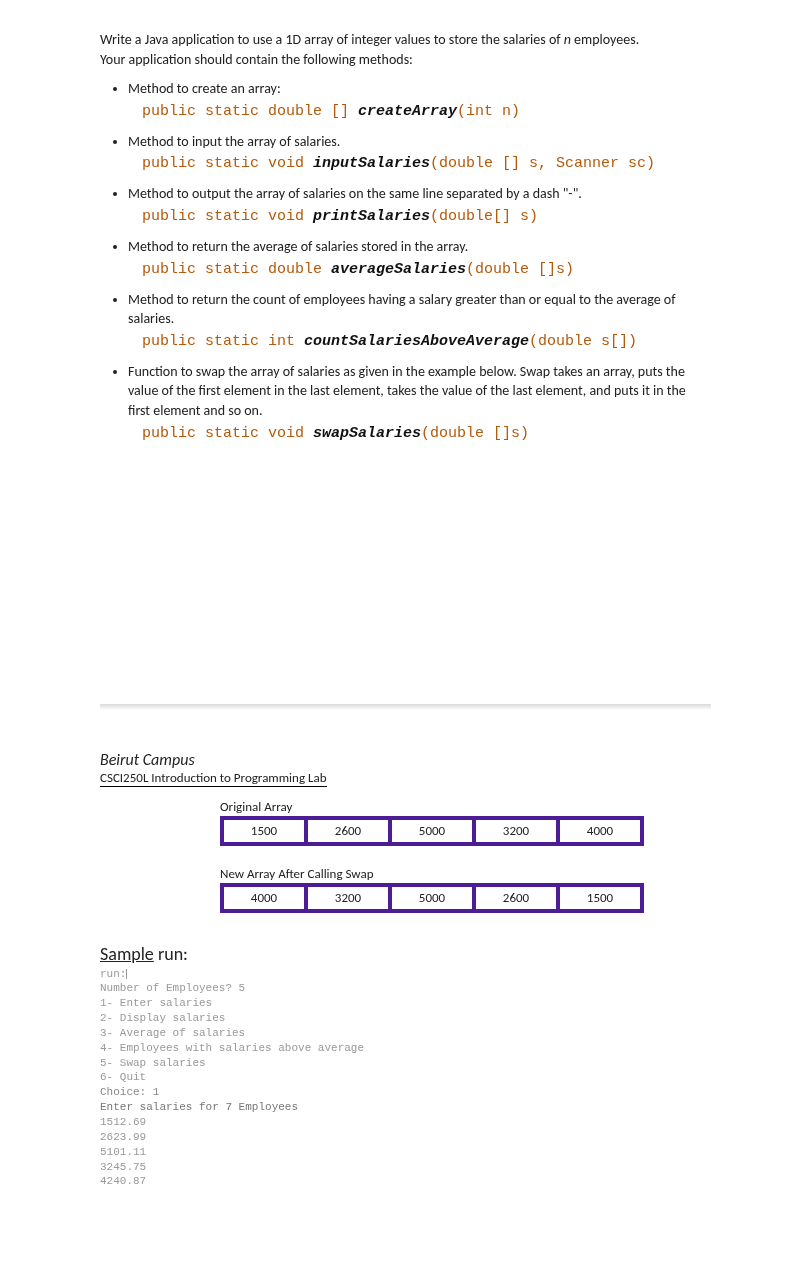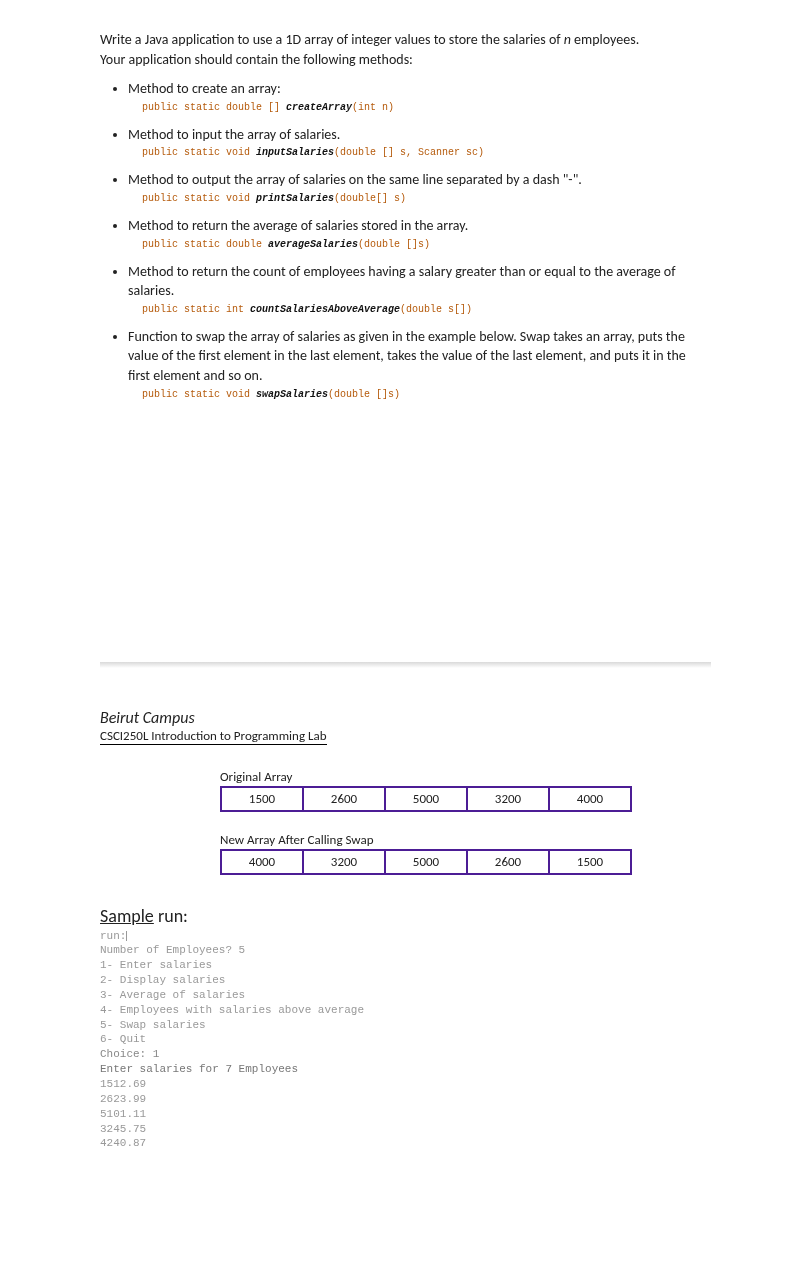--- a/index.html
+++ b/index.html
@@ -22,21 +22,21 @@
   ul.methods {
     list-style: disc;
     padding-left: 28px;
     margin: 8px 0;
   }
   ul.methods > li {
     margin-bottom: 10px;
   }
   .sig {
     font-family: "Courier New", Courier, monospace;
-    font-size: 10px;
+    font-size: 15px;
     color: #444;
     margin-top: 2px;
     margin-left: 14px;
     white-space: nowrap;
   }
   .kw { color: #b55a0b; } 
   .nm { color: #111; font-weight: bold; font-style: italic; }
   .gap {
     height: 230px;
   }
@@ -51,35 +51,35 @@
   }
   .campus {
     font-size: 16px;
     font-style: italic;
   }
   .course {
     font-size: 13px;
     border-bottom: 1px solid #000;
     display: inline-block;
     padding-bottom: 1px;
-    margin-bottom: 24px;
+    margin-bottom: 12px;
   }
   .arr-block {
     margin-left: 120px;
     margin-bottom: 20px;
   }
   .arr-label {
     font-size: 13px;
     margin-bottom: 2px;
   }
   table.arr {
     border-collapse: collapse;
   }
   table.arr td {
-    border: 2px solid #4c1d95;
+    border: 4px solid #4c1d95;
     width: 78px;
     height: 20px;
     text-align: center;
     font-size: 13px;
   }
   ul.main-note {
     list-style: disc;
     padding-left: 28px;
     margin: 18px 0;
   }

